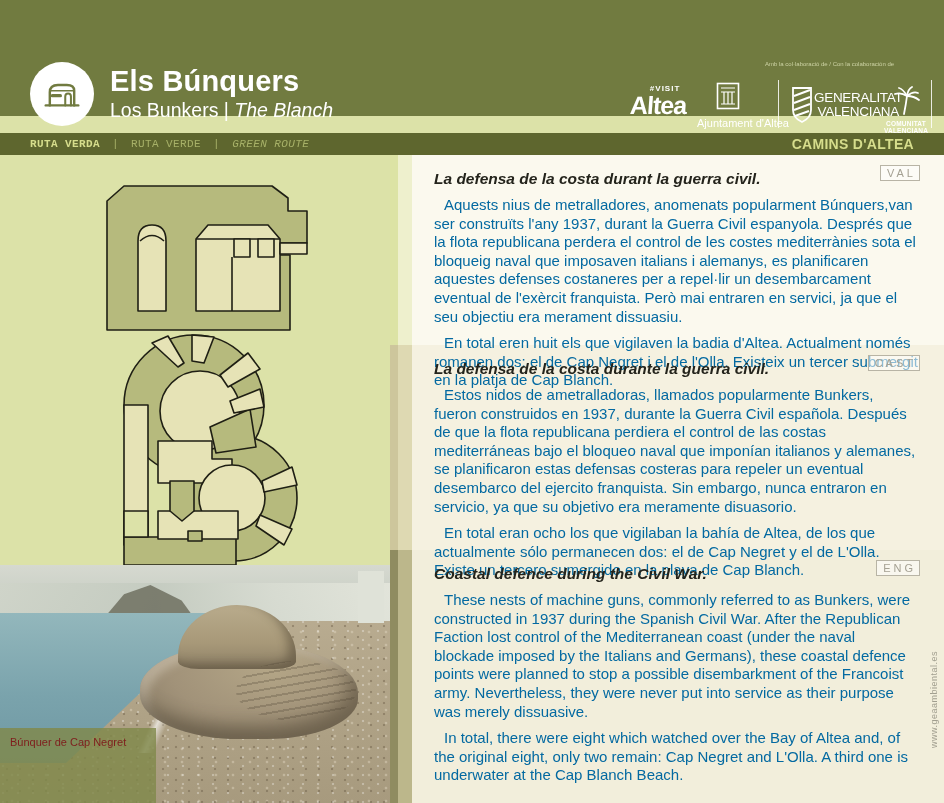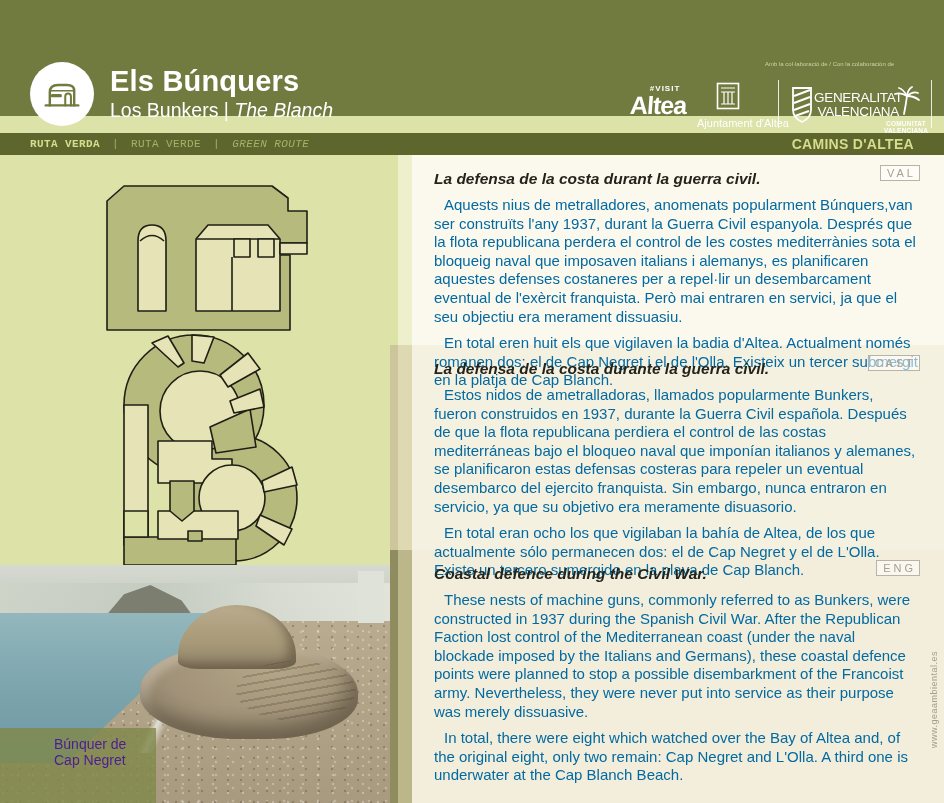--- a/index.html
+++ b/index.html
@@ -69,21 +69,21 @@
     box-shadow:inset -10px -14px 18px rgba(60,50,35,.45), inset 8px 6px 10px rgba(255,250,235,.3);}
   .photo .bunker-top{position:absolute;left:178px;top:40px;width:118px;height:64px;
     border-radius:50% 50% 18% 18%/ 80% 80% 12% 12%;
     background:linear-gradient(180deg,#b9ab8c 0%,#a79878 60%,#8d8067 100%);
     box-shadow:inset -8px -6px 10px rgba(60,50,35,.4);}
   .photo .bunker-ridges{position:absolute;left:236px;top:96px;width:120px;height:60px;
     border-radius:50%;opacity:.5;
     background:repeating-linear-gradient(170deg,rgba(70,60,45,.5) 0 2px,transparent 2px 8px);}
   .caption-box{position:absolute;left:0;top:163px;width:156px;height:75px;
     background:rgba(128,137,74,.82);}
-  .caption-box .txt{padding:8px 10px;color:#4c1d95;font-size:14px;margin-left:44px;}
+  .caption-box .txt{padding:8px 10px;color:#7f1d1d;font-size:11px;}
   
   .right-panel{position:absolute;left:390px;top:155px;width:554px;height:648px;}
   .band{display:flex;box-sizing:border-box;}
   .band .gutter{width:22px;flex:0 0 22px;}
   .band.val{height:190px;background:#fbf9ee;}
   .band.val .gutter{background:linear-gradient(90deg,#dce3a4 0 8px,#eef0cd 8px 100%);}
   .band.cast{height:205px;background:#f5f1e0;}
   .band.cast .gutter{background:linear-gradient(90deg,#cdc69c 0 8px,#ded9b2 8px 100%);}
   .band.eng{height:253px;background:#f2eedb;}
   .band.eng .gutter{background:linear-gradient(90deg,#8f8c60 0 8px,#bcb78b 8px 100%);}

